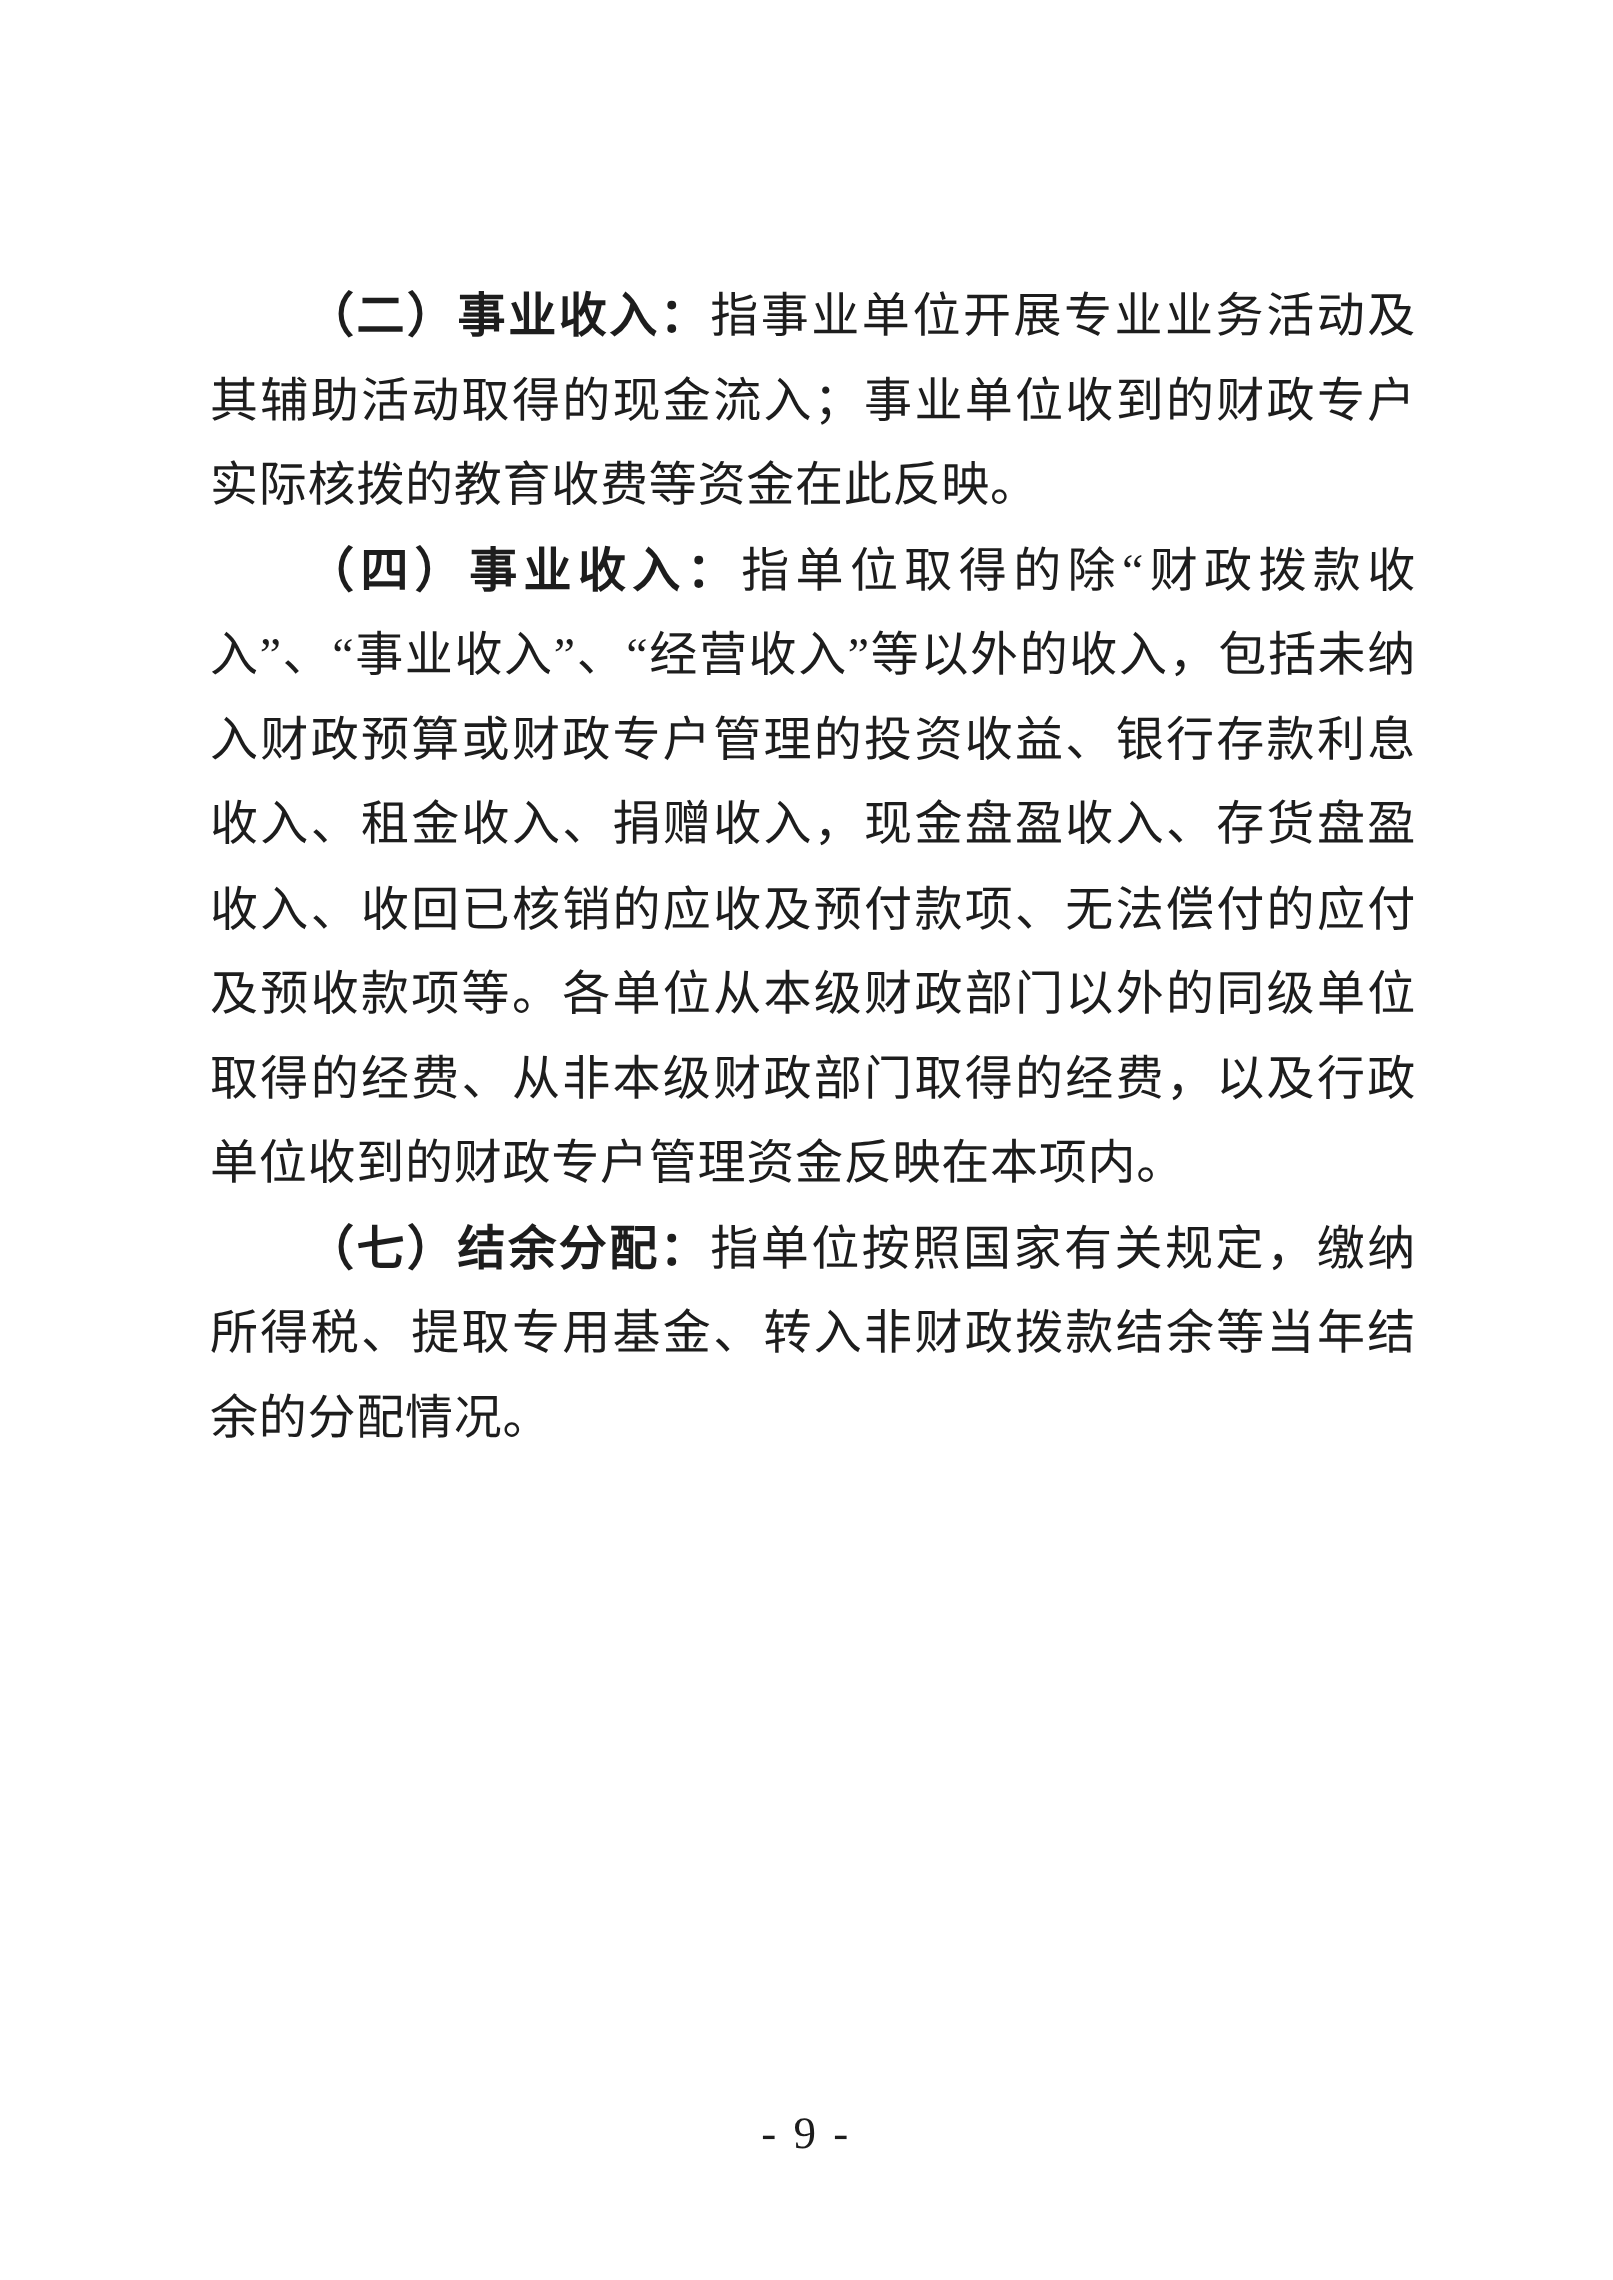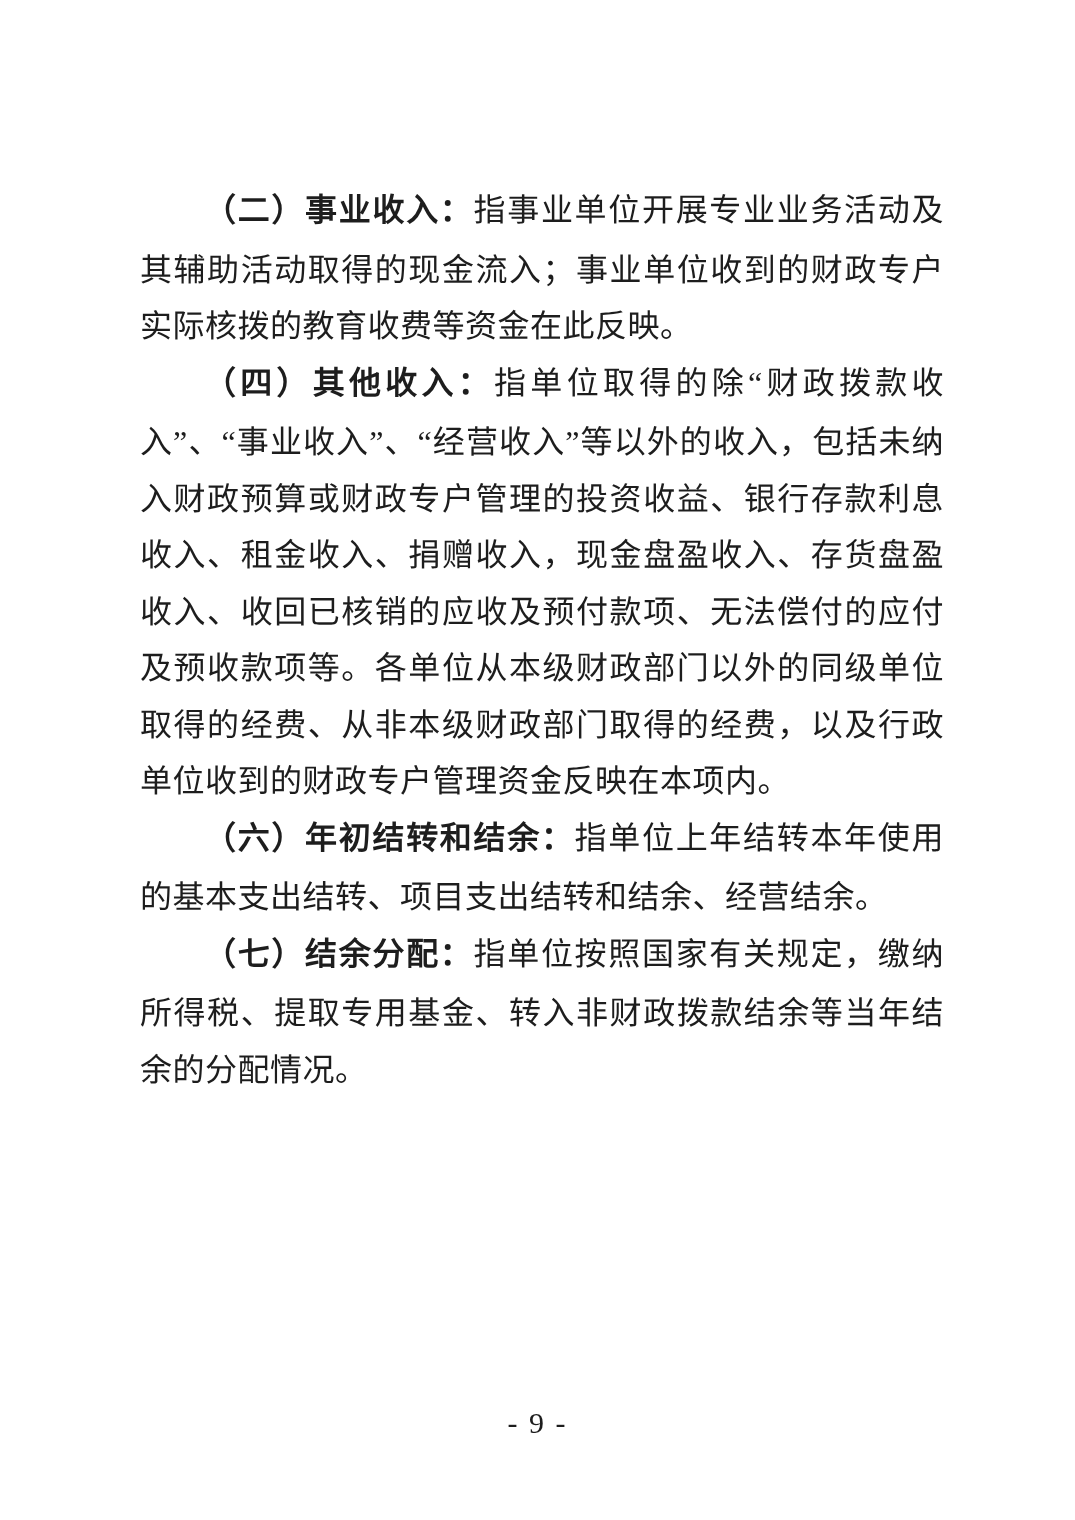--- a/index.html
+++ b/index.html
@@ -26,37 +26,35 @@
     text-align: justify;
     text-justify: inter-ideograph;
     letter-spacing: 0.5px;
   }
   .content p {
     margin: 0;
     text-indent: 2em;
   }
   .term {
     font-weight: bold;
-    font-family: Liberation Mono, monospace;
   }
   .page-number {
     position: absolute;
     left: 0;
     right: 0;
     bottom: 80px;
     text-align: center;
     font-size: 30px;
     color: #1d1d1d;
     letter-spacing: 2px;
   }
 </style>
 </head>
 <body>
 
 <div class="page">
   <div class="content">
     <p><span class="term">（二）事业收入：</span><span>指事业单位开展专业业务活动及其辅助活动取得的现金流入；事业单位收到的财政专户实际核拨的教育收费等资金在此反映。</span></p>
-    <p><span class="term">（四）其他收入：</span><span>指单位取得的除“财政拨款收入”、“事业收入”、“经营收入”等以外的收入，包括未纳入财政预算或财政专户管理的投资收益、银行存款利息收入、租金收入、捐赠收入，现金盘盈收入、存货盘盈收入、收回已核销的应收及预付款项、无法偿付的应付及预收款项等。各单位从本级财政部门以外的同级单位取得的经费、从非本级财政部门取得的经费，以及行政单位收到的财政专户管理资金反映在本项内。</span></p>
-    <p><span class="term">（六）年初结转和结余：</span><span>指单位上年结转本年使用的基本支出结转、项目支出结转和结余、经营结余。</span></p>
+    <p><span class="term">（四）事业收入：</span><span>指单位取得的除“财政拨款收入”、“事业收入”、“经营收入”等以外的收入，包括未纳入财政预算或财政专户管理的投资收益、银行存款利息收入、租金收入、捐赠收入，现金盘盈收入、存货盘盈收入、收回已核销的应收及预付款项、无法偿付的应付及预收款项等。各单位从本级财政部门以外的同级单位取得的经费、从非本级财政部门取得的经费，以及行政单位收到的财政专户管理资金反映在本项内。</span></p>
     <p><span class="term">（七）结余分配：</span><span>指单位按照国家有关规定，缴纳所得税、提取专用基金、转入非财政拨款结余等当年结余的分配情况。</span></p>
   </div>
   <div class="page-number">- 9 -</div>
 </div>
 
 </body></html>

